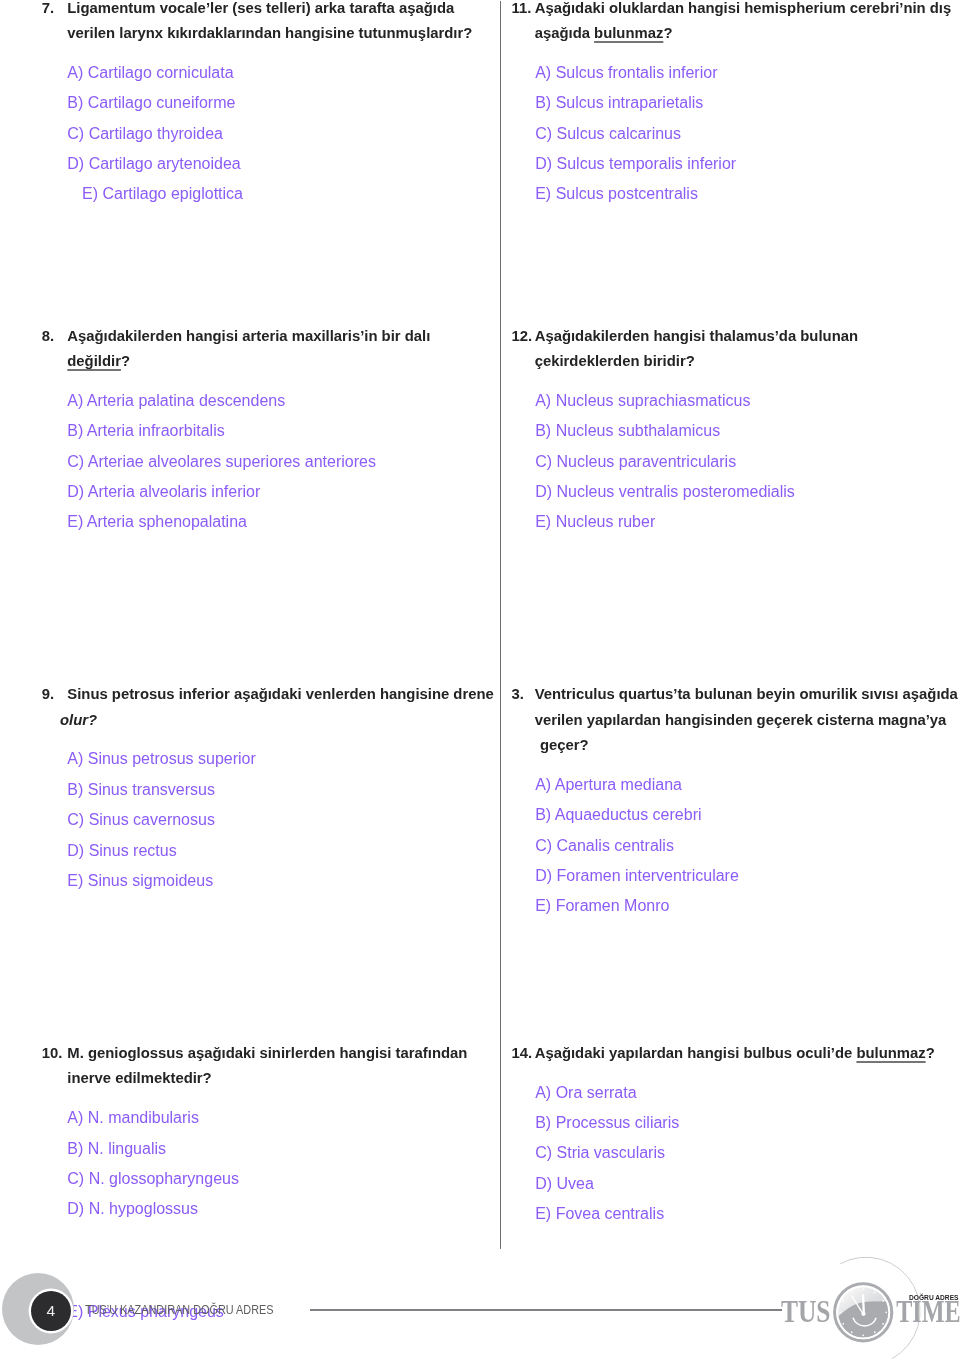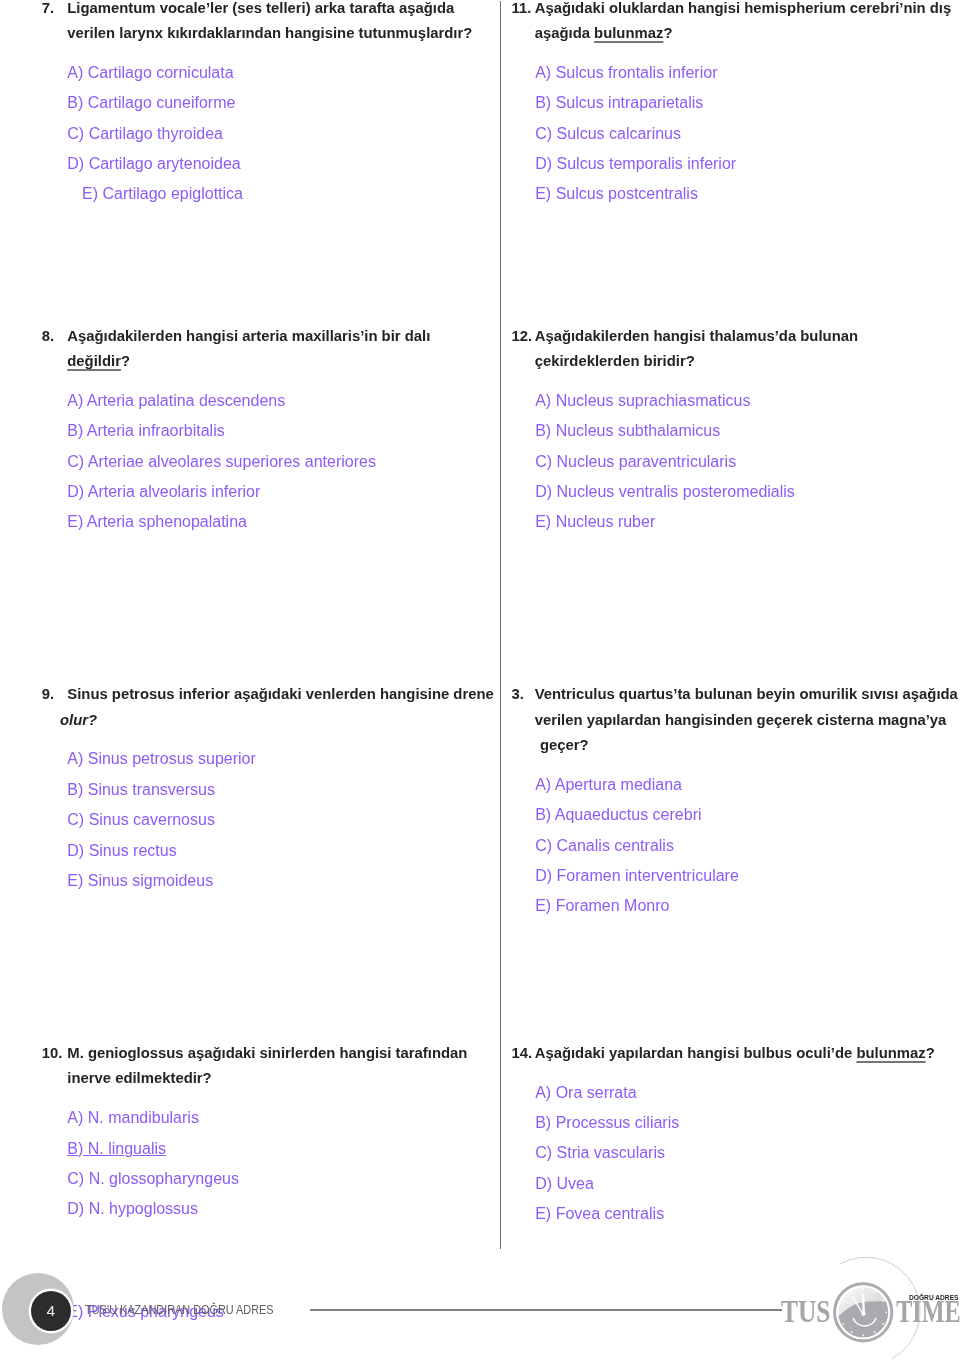--- a/index.html
+++ b/index.html
@@ -90,21 +90,21 @@
       <div class="qtext" style="left: 60px; top: 712.5px; font-style: italic;"><span>olur?</span></div>
       <div class="opt" style="left: 67.3px; top: 741.45px;">A) Sinus petrosus superior</div>
       <div class="opt" style="left: 67.3px; top: 771.81px; text-align: right;">B) Sinus transversus</div>
       <div class="opt" style="left: 67.3px; top: 802.17px;">C) Sinus cavernosus</div>
       <div class="opt" style="left: 67.3px; top: 832.53px;">D) Sinus rectus</div>
       <div class="opt" style="left: 67.3px; top: 862.89px;">E) Sinus sigmoideus</div>
       <div class="qnum" style="left: 41.8px; top: 1045.8px;">10.</div>
       <div class="qtext" style="left: 67.3px; top: 1045.8px; text-align: right;"><span>M. genioglossus aşağıdaki sinirlerden hangisi tarafından</span></div>
       <div class="qtext" style="left: 67.3px; top: 1071.2px;"><span>inerve edilmektedir?</span></div>
       <div class="opt" style="left: 67.3px; top: 1100.15px;">A) N. mandibularis</div>
-      <div class="opt" style="left: 67.3px; top: 1130.51px; text-decoration: underline;">B) N. lingualis</div>
+      <div class="opt" style="left: 67.3px; top: 1130.51px;">B) N. lingualis</div>
       <div class="opt" style="left: 67.3px; top: 1160.87px;">C) N. glossopharyngeus</div>
       <div class="opt" style="left: 67.3px; top: 1191.23px;">D) N. hypoglossus</div>
       <div class="opt" style="left: 67.3px; top: 1294px;">E) Plexus pharyngeus</div>
       <div class="qnum" style="left: 511.6px; top: 0.5px;">11.</div>
       <div class="qtext" style="left: 534.7px; top: 0.5px;"><span>Aşağıdaki oluklardan hangisi hemispherium cerebri’nin dış</span></div>
       <div class="qtext" style="left: 534.7px; top: 25.9px;"><span>aşağıda </span><span class="uline">bulunmaz</span><span>?</span></div>
       <div class="opt" style="left: 535.2px; top: 54.85px;">A) Sulcus frontalis inferior</div>
       <div class="opt" style="left: 535.2px; top: 85.21px;">B) Sulcus intraparietalis</div>
       <div class="opt" style="left: 535.2px; top: 115.57px;">C) Sulcus calcarinus</div>
       <div class="opt" style="left: 535.2px; top: 145.93px;">D) Sulcus temporalis inferior</div>

